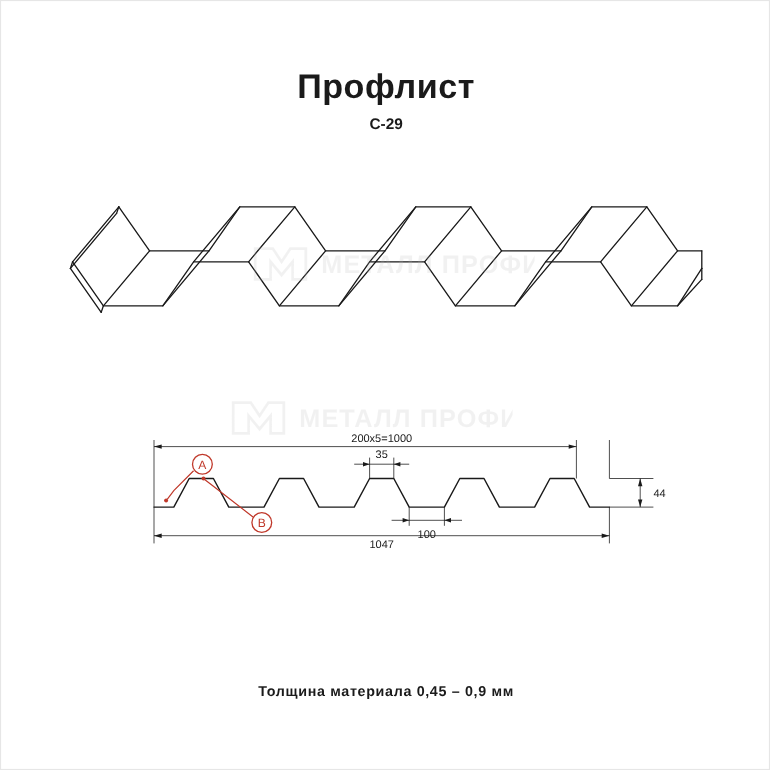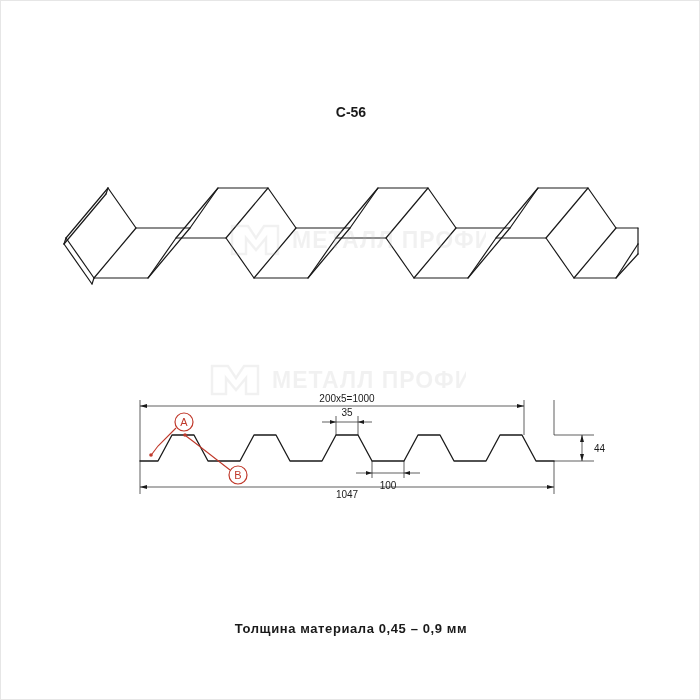--- a/index.html
+++ b/index.html
@@ -86,21 +86,22 @@
     font-size: 10px;
     fill: #1a1a1a;
     font-family: "Liberation Sans", sans-serif;
   }
 </style>
 </head>
 <body>
 
 <div class="page">
 
-  <div class="subtitle">С-56</div>
+  <div class="title">Профлист</div>
+  <div class="subtitle">С-29</div>
 
   <svg class="iso-svg" width="590" height="145" viewBox="0 0 590 145">
     <g fill="none" stroke="#1a1a1a" stroke-width="1.2" stroke-linejoin="round" stroke-linecap="round">
 
       <path d="M 10 72
                L 38 112
                L 92 112
                L 120 72
                L 170 72
                L 198 112

